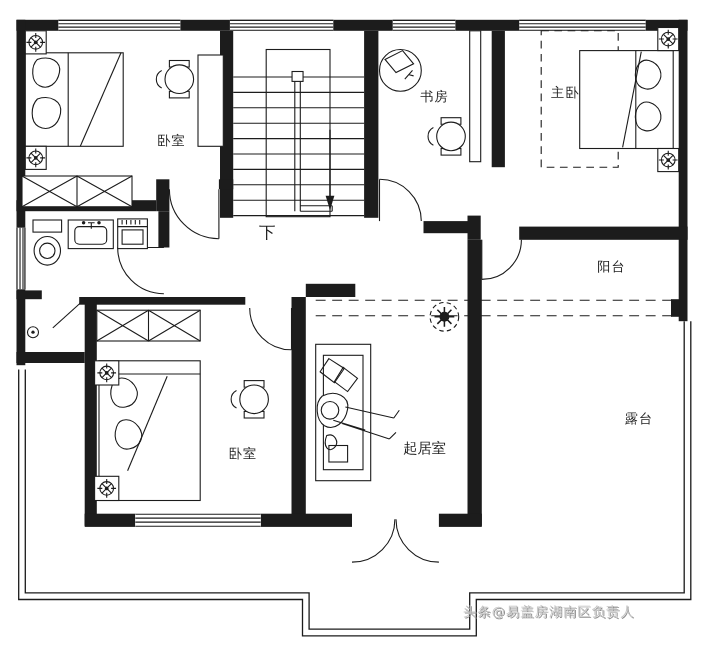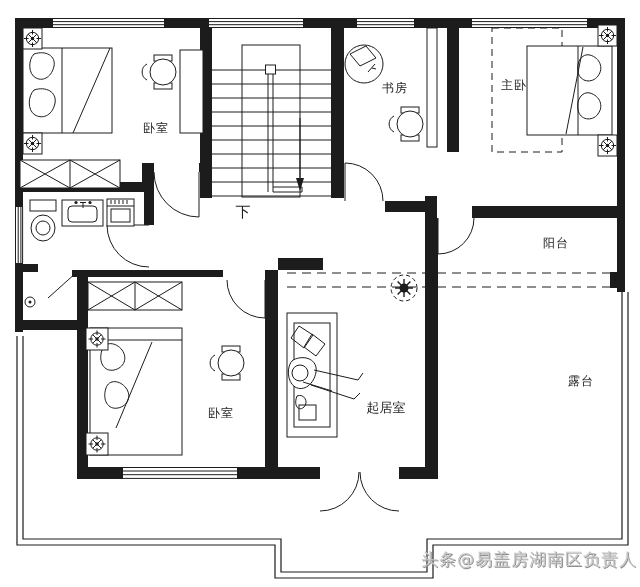--- a/index.html
+++ b/index.html
@@ -3,21 +3,21 @@
 <meta charset="utf-8">
 <style>
   html,body{margin:0;padding:0;background:#fff;}
   .plan{position:relative;width:640px;height:587px;background:#fff;overflow:hidden;
         font-family:"DejaVu Sans","Liberation Sans",sans-serif;}
   .plan svg{position:absolute;left:0;top:0;}
   .room-label{position:absolute;transform:translate(-50%,-50%);font-size:12px;
       color:#1c1c1c;white-space:nowrap;letter-spacing:1px;font-weight:500;}
   .room-label.small{font-size:13px;letter-spacing:0;}
   .down-label{position:absolute;transform:translate(-50%,-50%);font-size:15px;color:#1c1c1c;}
-  .watermark{position:absolute;left:421px;top:548px;font-size:17px;letter-spacing:1px;
+  .watermark{position:absolute;left:421px;top:548px;font-size:12px;letter-spacing:1px;
       color:#c7c7c7;text-shadow:1px 1px 0 #8f8f8f;white-space:nowrap;}
 </style>
 </head>
 <body>
 
 <div class="plan">
 
 <svg width="640" height="587" viewBox="0 0 640 587">
   <defs>
     <g id="lamp" stroke="#1c1c1c" stroke-width="1" fill="none">

